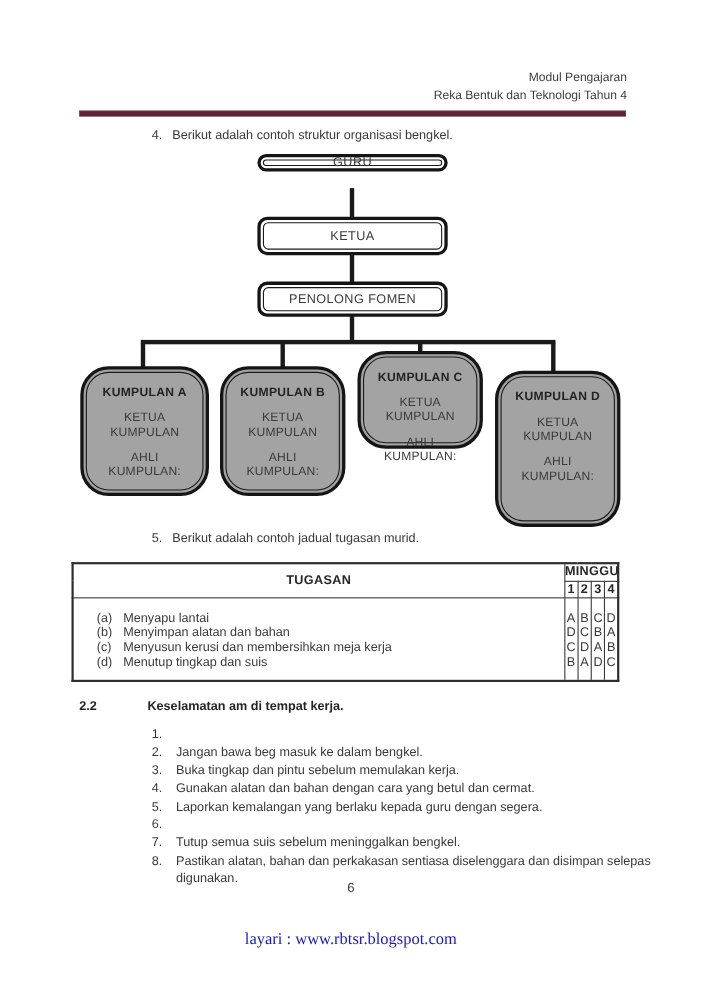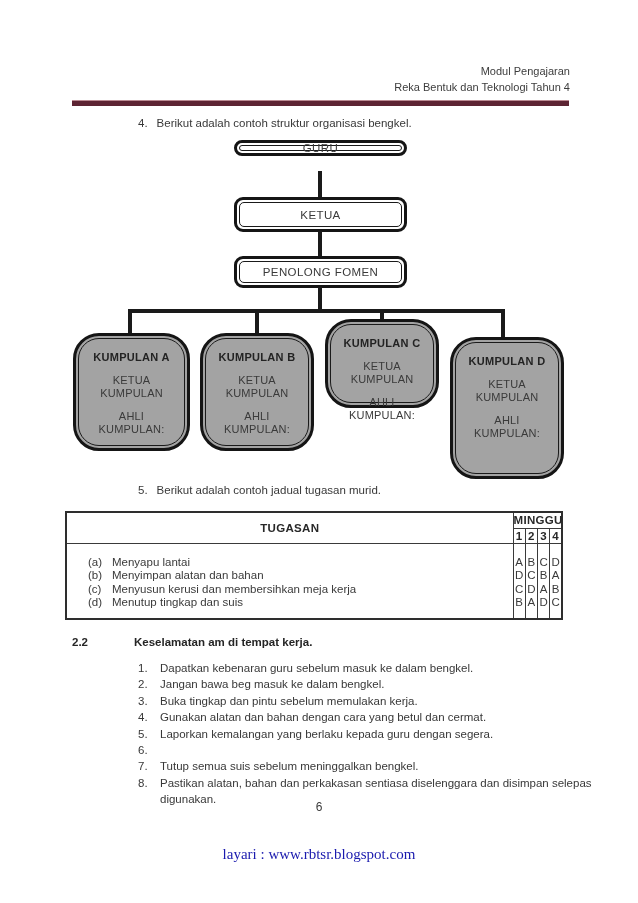--- a/index.html
+++ b/index.html
@@ -210,21 +210,20 @@
   </div>
 
   <div class="abs" id="section-head">
     <span id="section-num">2.2</span>
     <span>Keselamatan am di tempat kerja.</span>
   </div>
 
   <div class="abs" id="rules">
     <div class="rule-row">
       <span class="rule-num">1.</span>
-      <span class="rule-text">Dapatkan kebenaran guru sebelum masuk ke dalam bengkel.</span>
     </div>
     <div class="rule-row">
       <span class="rule-num">2.</span>
       <span class="rule-text">Jangan bawa beg masuk ke dalam bengkel.</span>
     </div>
     <div class="rule-row">
       <span class="rule-num">3.</span>
       <span class="rule-text">Buka tingkap dan pintu sebelum memulakan kerja.</span>
     </div>
     <div class="rule-row">

